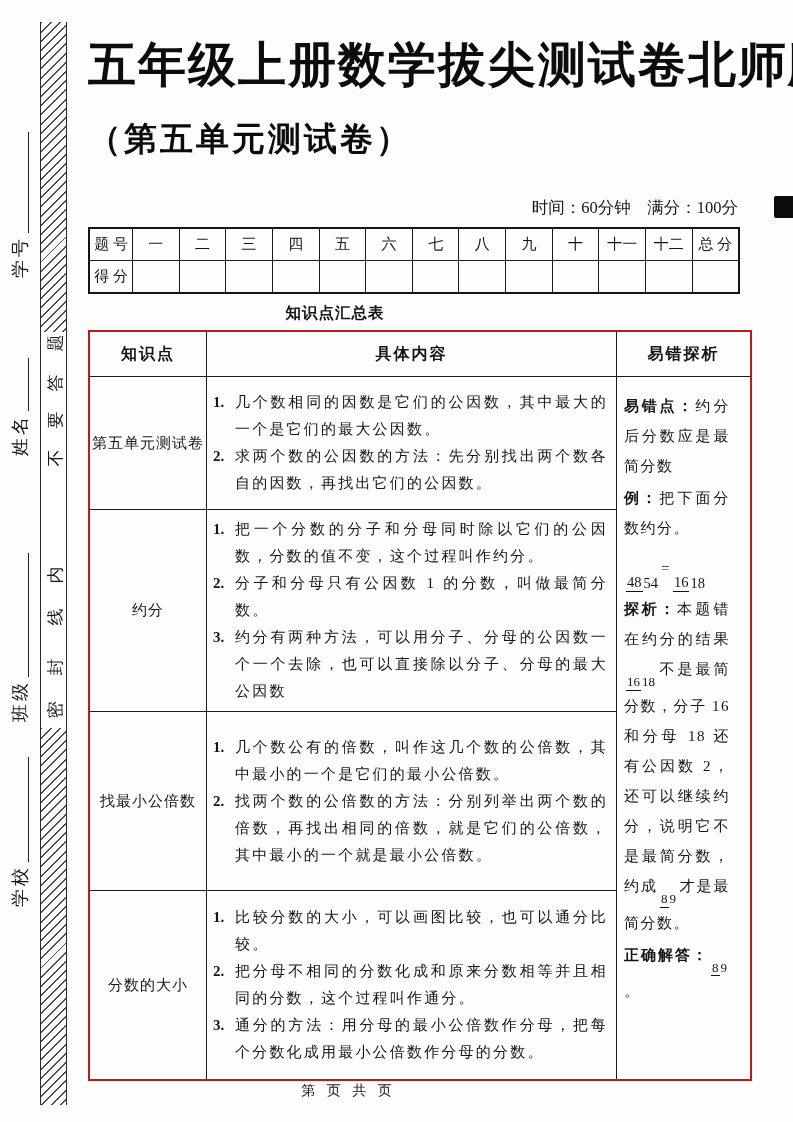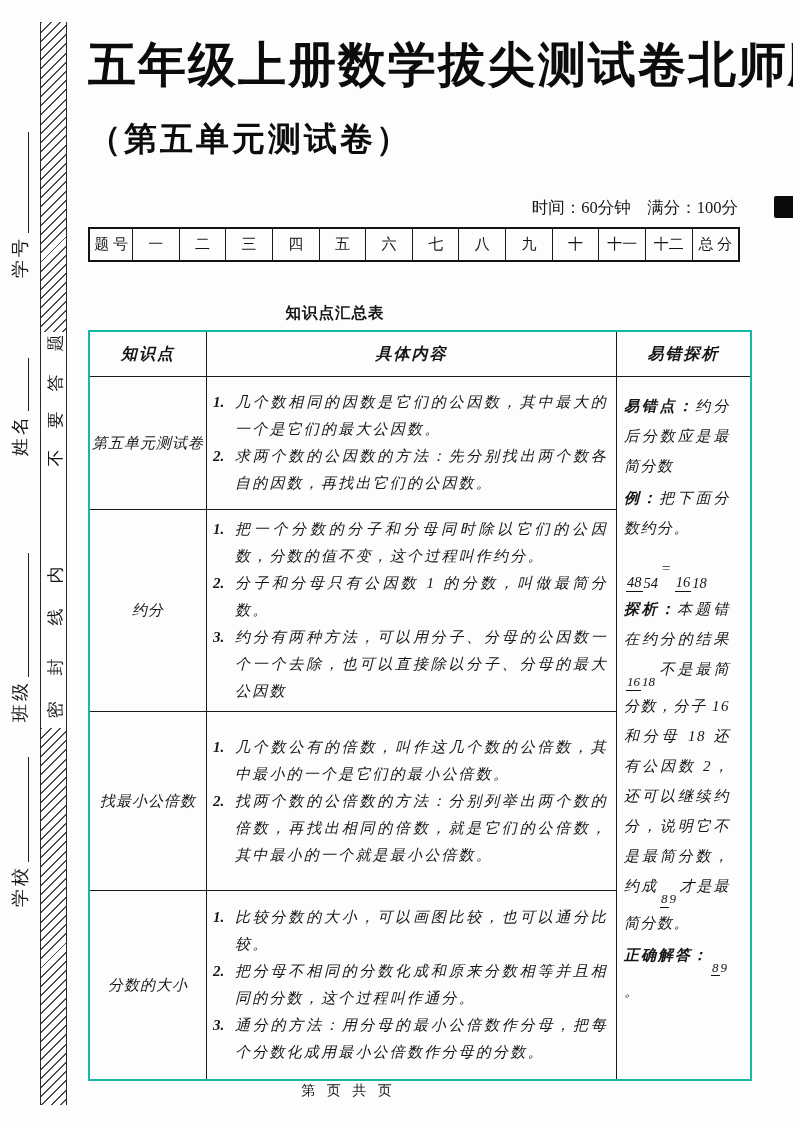--- a/index.html
+++ b/index.html
@@ -41,21 +41,21 @@
   .score{border-collapse:collapse;table-layout:fixed;width:652px;font-size:15px;
          border:2px solid #141414;font-family:Liberation Serif, serif;}
   .score td{border:1.7px solid #1b1b1b;height:31px;text-align:center;vertical-align:middle;
             padding:0;}
   .score .lbl{width:42px;}
 
   
   .sum-title{position:absolute;left:85px;top:303px;width:500px;text-align:center;
              font-size:15.5px;font-weight:bold;letter-spacing:1px;}
   .sum-wrap{position:absolute;left:88px;top:330px;}
-  .sum{border-collapse:collapse;table-layout:fixed;width:652px;border:2px solid #14b8a6;font-style:italic;}
+  .sum{border-collapse:collapse;table-layout:fixed;width:652px;border:2px solid #b91c1c;}
   .sum th,.sum td{border:1.6px solid #1b1b1b;}
   .sum th{font-size:16px;height:42px;letter-spacing:2px;}
   .h0{width:114px}.h1{width:407px}.h2{width:131px}
   .topic{text-align:center;font-size:15px;letter-spacing:1px;vertical-align:middle;padding:0 2px;}
   .content{padding:6px 8px 6px 6px;vertical-align:middle;}
   .r0 .content{height:120px}.r1 .content{height:166px}.r2 .content{height:166px}.r3 .content{height:176px}
   .item{display:flex;line-height:27px;font-size:15px;}
   .num{font-weight:bold;flex:0 0 22px;}
   .itext{flex:1;text-align:justify;text-justify:inter-ideograph;letter-spacing:2.2px;}
   .err{vertical-align:top;padding:14px 20px 6px 7px;font-size:15px;}
@@ -127,20 +127,36 @@
             <td class="col">四</td>
             <td class="col">五</td>
             <td class="col">六</td>
             <td class="col">七</td>
             <td class="col">八</td>
             <td class="col">九</td>
             <td class="col">十</td>
             <td class="col">十一</td>
             <td class="col">十二</td>
             <td class="col">总 分</td>
+          </tr>
+          <tr>
+            <td class="lbl">得 分</td>
+            <td class="col"></td>
+            <td class="col"></td>
+            <td class="col"></td>
+            <td class="col"></td>
+            <td class="col"></td>
+            <td class="col"></td>
+            <td class="col"></td>
+            <td class="col"></td>
+            <td class="col"></td>
+            <td class="col"></td>
+            <td class="col"></td>
+            <td class="col"></td>
+            <td class="col"></td>
           </tr>
         </tbody>
       </table>
   </div>
 
   <div class="sum-title">知识点汇总表</div>
   <div class="sum-wrap">
     <table class="sum">
         <tbody id="sumBody">
           <tr>

